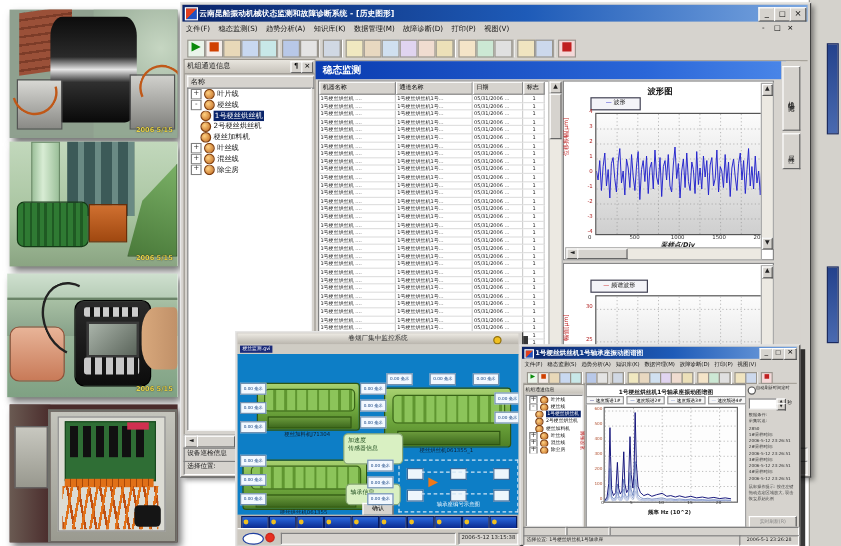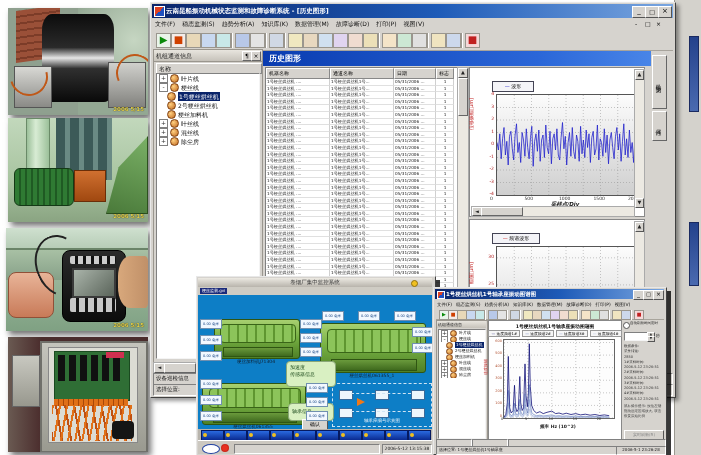--- a/index.html
+++ b/index.html
@@ -201,21 +201,21 @@
         </div>
       </div>
   </div>
 
   <div class="scroll" style="left:2px;top:359px;width:108px;height:10px;">
     <div class="sbtn" style="left:0;top:0;width:9px;height:8px;">◄</div>
     <div class="b3d abs" style="left:10px;top:0;width:30px;height:8px;"></div>
   </div>
 
   <div class="abs" style="left:112px;top:48px;width:392px;height:15px;background:linear-gradient(90deg,#0a3cb0,#2a66d8 70%,#4a86e8);color:#fff;font-weight:bold;font-size:8px;line-height:15px;padding-left:6px;box-sizing:border-box;">
-    <span>历史图形</span>
+    <span>稳态监测</span>
   </div>
 
   <div class="abs sunk" id="tbl" style="left:114px;top:64px;width:192px;height:288px;overflow:hidden;background:#fff;">
       <div style="display: flex; height: 11px;">
         <div style="width: 64px; box-sizing: border-box; border-width: 1px; border-style: solid; border-image: initial; border-color: rgb(255, 255, 255) rgb(136, 136, 136) rgb(136, 136, 136) rgb(255, 255, 255); background: rgb(214, 211, 206); font-size: 5px; line-height: 9px; padding-left: 2px; overflow: hidden;">机器名称</div>
         <div style="width: 64px; box-sizing: border-box; border-width: 1px; border-style: solid; border-image: initial; border-color: rgb(255, 255, 255) rgb(136, 136, 136) rgb(136, 136, 136) rgb(255, 255, 255); background: rgb(214, 211, 206); font-size: 5px; line-height: 9px; padding-left: 2px; overflow: hidden;">通道名称</div>
         <div style="width: 42px; box-sizing: border-box; border-width: 1px; border-style: solid; border-image: initial; border-color: rgb(255, 255, 255) rgb(136, 136, 136) rgb(136, 136, 136) rgb(255, 255, 255); background: rgb(214, 211, 206); font-size: 5px; line-height: 9px; padding-left: 2px; overflow: hidden;">日期</div>
         <div style="width: 18px; box-sizing: border-box; border-width: 1px; border-style: solid; border-image: initial; border-color: rgb(255, 255, 255) rgb(136, 136, 136) rgb(136, 136, 136) rgb(255, 255, 255); background: rgb(214, 211, 206); font-size: 5px; line-height: 9px; padding-left: 2px; overflow: hidden;">标志</div>
       </div>
       <div style="display: flex; height: 6.6px;">
@@ -472,20 +472,21 @@
       </div>
     </div>
 
   <div class="scroll" style="left:306px;top:64px;width:10px;height:288px;">
     <div class="sbtn" style="left:0;top:0;width:8px;height:8px;">▲</div>
     <div class="sbtn" style="left:0;top:278px;width:8px;height:8px;">▼</div>
     <div class="b3d abs" style="left:0;top:10px;width:8px;height:36px;"></div>
   </div>
 
   <div class="panel" style="left:318px;top:64px;width:174px;height:148px;">
+    <div class="abs" style="left:0;top:3px;width:160px;text-align:center;font-size:7px;font-weight:bold;color:#111;">波形图</div>
     <div class="abs" style="left:22px;top:13px;width:40px;height:9px;border:1px solid #445;background:#f4f4f8;font-size:5px;color:#111;line-height:8px;text-align:center;">
       <span style="color:#2222cc;">—</span>
       <span>波形</span>
     </div>
     <div class="abs" id="wave-plot" style="left:26px;top:26px;width:138px;height:100px;background:linear-gradient(180deg,#fcfcfc,#cfcfcf);border:1px solid #555;">
         <svg viewBox="0 0 138 100" width="138" height="100">
           <line x1="0" y1="87.5" x2="138" y2="87.5" stroke="#909090" stroke-width="0.5" stroke-dasharray="1,2"></line>
           <line x1="0" y1="75" x2="138" y2="75" stroke="#909090" stroke-width="0.5" stroke-dasharray="1,2"></line>
           <line x1="0" y1="62.5" x2="138" y2="62.5" stroke="#909090" stroke-width="0.5" stroke-dasharray="1,2"></line>
           <line x1="0" y1="50" x2="138" y2="50" stroke="#909090" stroke-width="0.5" stroke-dasharray="1,2"></line>

